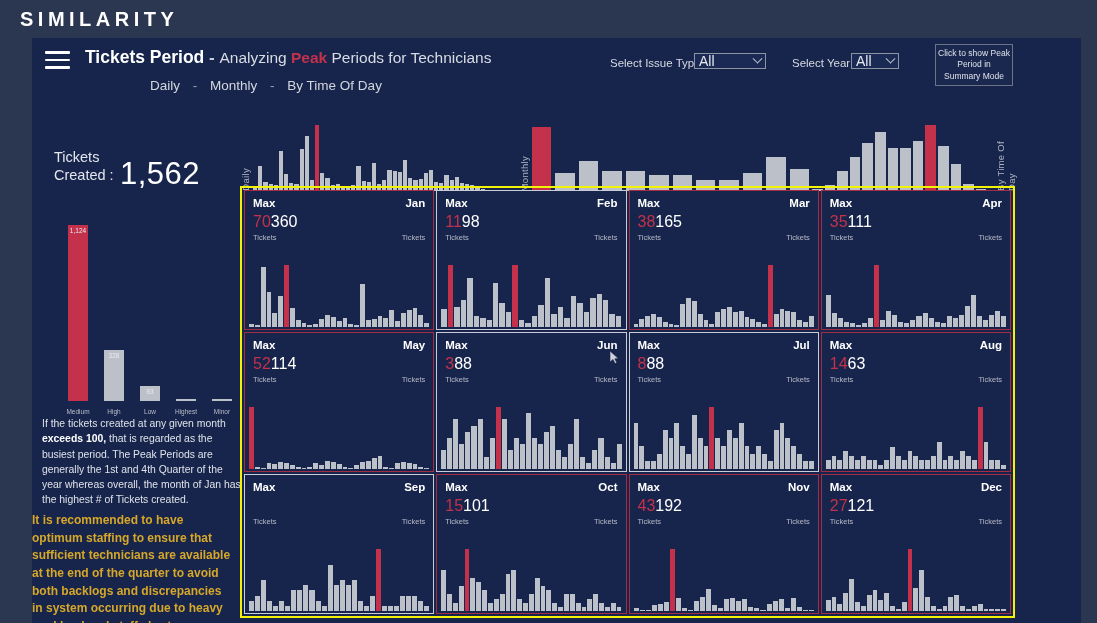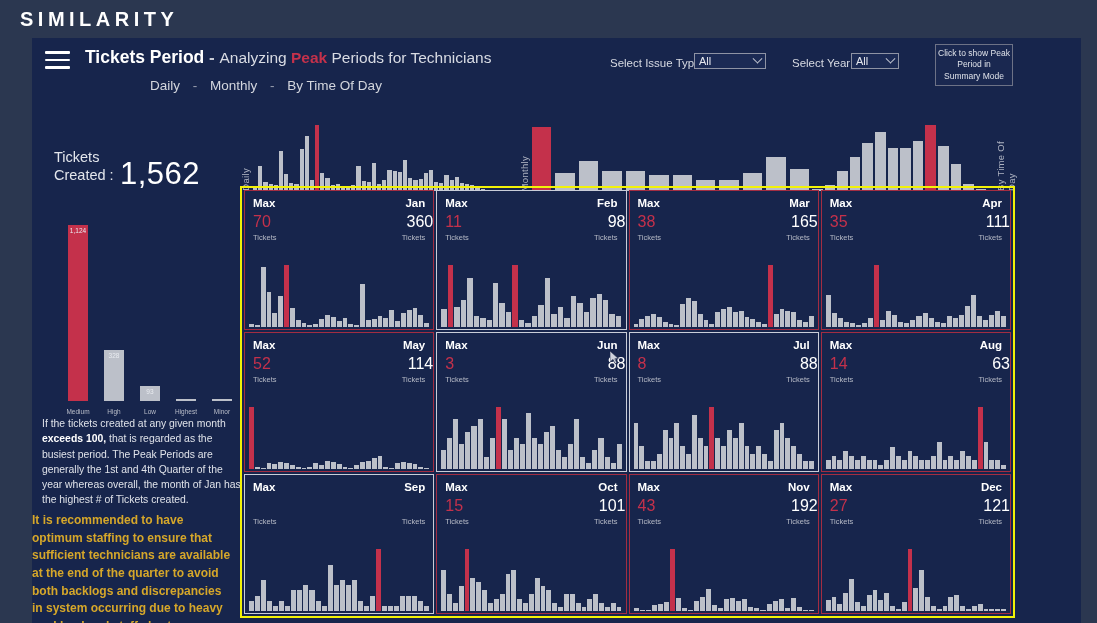--- a/index.html
+++ b/index.html
@@ -52,21 +52,21 @@
 
   
   .slicer-label {
     position: absolute; font-size: 11.5px; color: #d7dae2; top: 19px;
   }
   .slicer-box {
     position: absolute; top: 15px; height: 16px;
     background: #1b2a54; border: 1px solid #8e93a4;
     display: flex; align-items: center; cursor: pointer;
   }
-  .slicer-box .val { font-size: 11px; color: #e6e8ee; padding-left: 4px; flex: 1; }
+  .slicer-box .val { font-size: 14px; color: #e6e8ee; padding-left: 4px; flex: 1; }
   .slicer-box .chev {
     width: 16px; display: flex; align-items: center; justify-content: center;
   }
   .chev-glyph {
     width: 7px; height: 7px; border-right: 1.3px solid #c2c6d2;
     border-bottom: 1.3px solid #c2c6d2; transform: rotate(45deg) translate(-2px,-2px);
   }
   .peak-btn {
     position: absolute; left: 903px; top: 6px; width: 78px; height: 42px;
     border: 1px solid #6d7governs; border: 1px solid #6d7286;
@@ -143,22 +143,22 @@
     position: relative; background: #17254c;
     border: 1.6px solid #a32d42; overflow: hidden; cursor: pointer;
   }
   .card.sel { border-color: #c9cdd8; }
   .card-head {
     position: absolute; left: 8px; right: 8px; top: 6px;
     display: flex; justify-content: space-between;
   }
   .card-head .lbl { font-size: 11.5px; font-weight: 700; color: #ffffff; }
   .card-vals {
-    position: absolute; left: 8px; right: 0; top: 22px;
-    display: flex; justify-content: space-between;
+    position: absolute; left: 8px; right: 16px; top: 22px;
+    display: flex; justify-content: flex-start;
   }
   .card-vals .max-v { font-size: 16px; color: #c4314b; }
   .card-vals .tot-v { font-size: 16px; color: #ffffff; }
   .card-units {
     position: absolute; left: 8px; right: 8px; top: 42px;
     display: flex; justify-content: space-between;
   }
   .card-units span { font-size: 7.5px; color: #b6bac6; }
   .card-spark {
     position: absolute; left: 4px; right: 4px; bottom: 2px; height: 62px;

